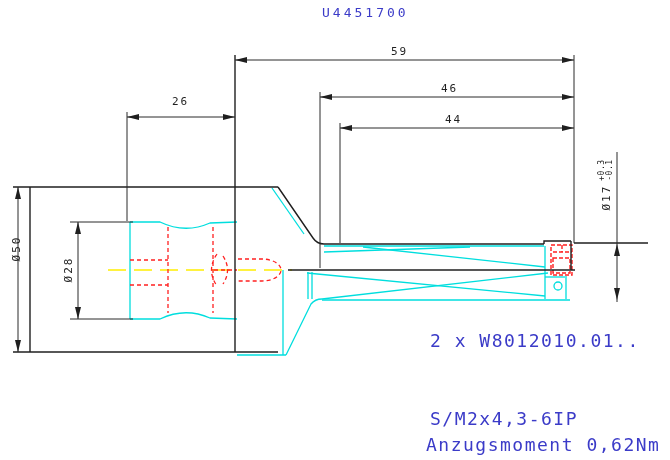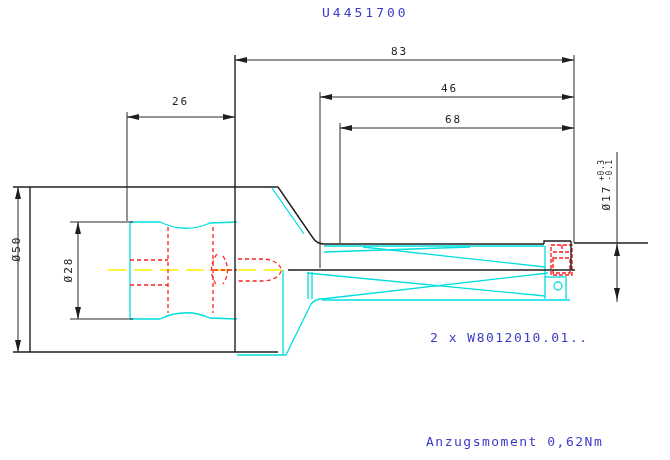--- a/index.html
+++ b/index.html
@@ -16,21 +16,21 @@
   .dim{
     color:#1f1f1f;
     font-size:11px;
     letter-spacing:2px;
   }
   .title{
     font-size:13px;
     letter-spacing:3px;
   }
   .note{
-    font-size:13px;
+    font-size:18px;
     letter-spacing:1.5px;
   }
   .rot{
     transform:rotate(-90deg);
     transform-origin:center center;
     text-align:center;
   }
   .dia17{
     display:flex;
     align-items:center;
@@ -157,36 +157,37 @@
       <polygon points="78,222 75,234 81,234"></polygon>
       <polygon points="78,319 75,307 81,307"></polygon>
 
       <polygon points="617,244 614,256 620,256"></polygon>
       <polygon points="617,300 614,288 620,288"></polygon>
     </g>
   </svg>
 
   <div class="txt title blue" style="left:322px;top:5px;">U4451700</div>
 
-  <div class="txt dim" style="left:391px;top:45px;">83</div>
+  <div class="txt dim" style="left:391px;top:45px;">59</div>
 
   <div class="txt dim" style="left:441px;top:82px;">46</div>
 
-  <div class="txt dim" style="left:445px;top:113px;">68</div>
+  <div class="txt dim" style="left:445px;top:113px;">44</div>
 
   <div class="txt dim" style="left:172px;top:95px;">26</div>
 
   <div class="txt dim rot" style="left:-19px;top:242px;width:70px;">Ø50</div>
 
   <div class="txt dim rot" style="left:33px;top:263px;width:70px;">Ø28</div>
 
   <div class="txt dim rot dia17" style="left:563px;top:174px;">
     <span>Ø17</span>
     <span class="tolstack">
       <span>+0.3</span>
       <span>-0.1</span>
     </span>
   </div>
 
   <div class="txt note blue" style="left:430px;top:330px;">2 x W8012010.01..</div>
+  <div class="txt note blue" style="left:430px;top:408px;">S/M2x4,3-6IP</div>
   <div class="txt note blue" style="left:426px;top:434px;">Anzugsmoment 0,62Nm</div>
 
 </div>
 
 </body></html>

